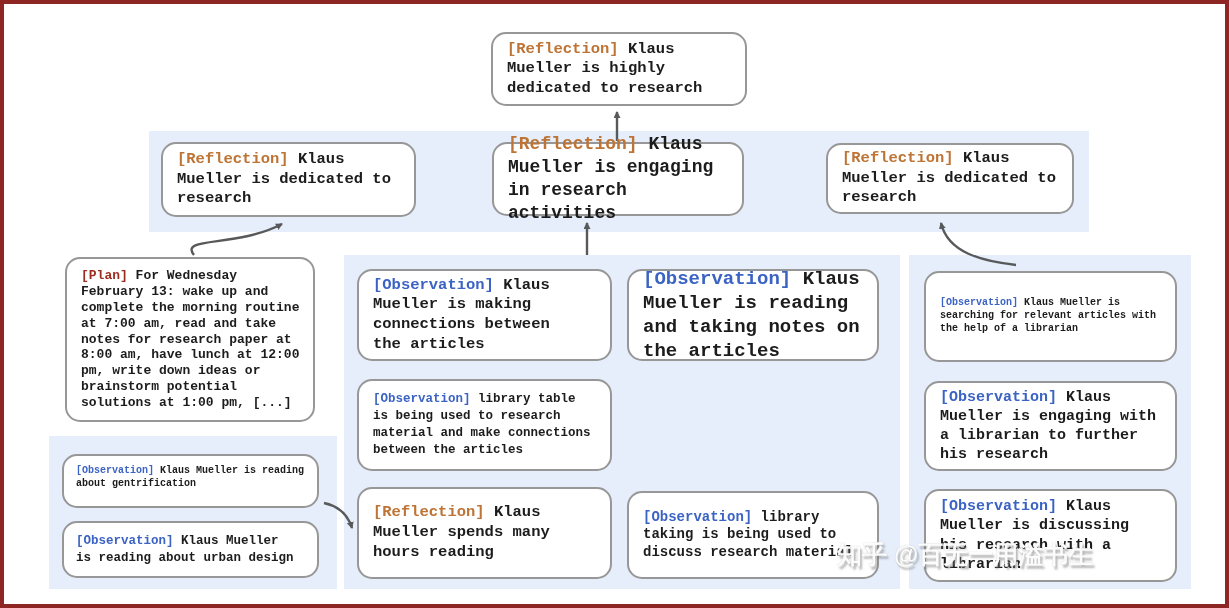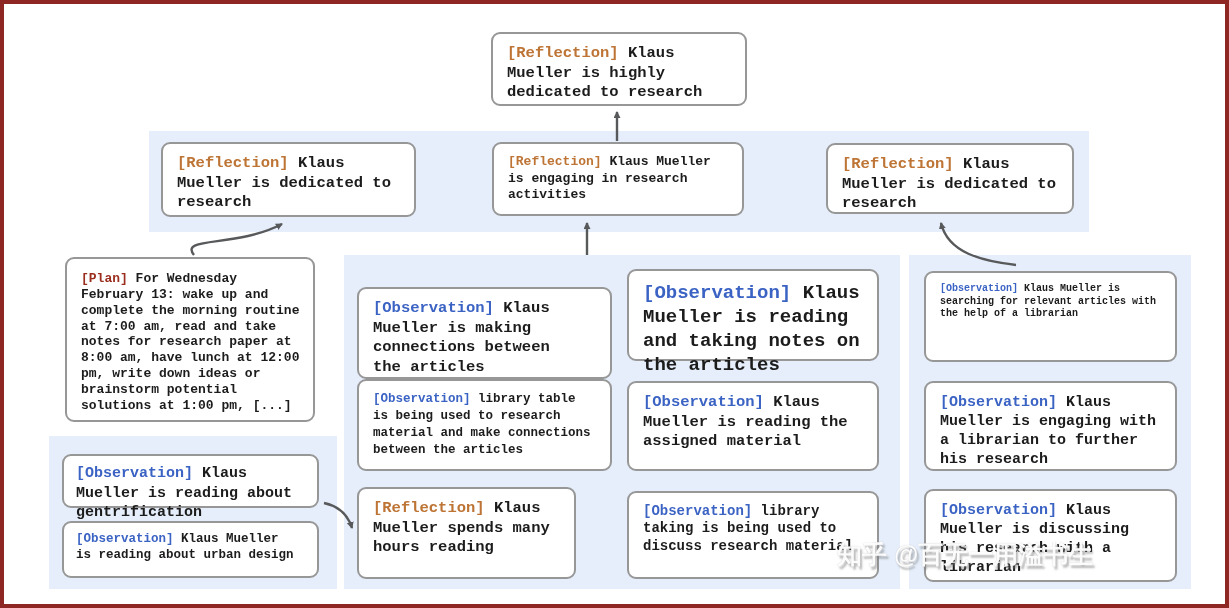--- a/index.html
+++ b/index.html
@@ -9,39 +9,39 @@
     font-family:"Liberation Mono","DejaVu Sans Mono",monospace; font-weight:bold;
   }
   .band { position:absolute; background:var(--band,#e5eefa); }
   .band-row2  { left:145px; top:127px; width:940px; height:101px; }
   .band-left  { left:45px;  top:432px; width:288px; height:153px; }
   .band-mid   { left:340px; top:251px; width:556px; height:334px; }
   .band-right { left:905px; top:251px; width:282px; height:334px; }
 
   .node {
     position:absolute; box-sizing:border-box; background:#ffffff;
-    border:2.5px solid var(--box-border,#979797); border-radius:9px;
+    border:2.5px solid var(--box-border,#979797); border-radius:15px;
     color:var(--text,#1c1c1c); line-height:1.27;
-    display:flex; align-items:flex-start; padding:10px 14px;
+    display:flex; align-items:center; padding:10px 14px;
   }
   .node .txt { width:100%; }
   .tag { margin-right:1ch; }
 
   .b-top { left:487px; top:28px;  width:256px; height:74px; font-size:15.5px; }
   .b-r2a { left:157px; top:138px; width:255px; height:75px; font-size:15.5px; }
-  .b-r2b { left:488px; top:138px; width:252px; height:74px; font-size:13px; }
+  .b-r2b { left:488px; top:138px; width:252px; height:74px; font-size:18px; }
   .b-r2c { left:822px; top:139px; width:248px; height:71px; font-size:15.5px; }
   .b-plan{ left:61px;  top:253px; width:250px; height:165px; font-size:13px; line-height:1.22; padding:12px 12px 12px 14px; }
-  .b-lo1 { left:58px;  top:450px; width:257px; height:54px; font-size:15px; line-height:1.3; padding:8px 10px 17px 12px; }
+  .b-lo1 { left:58px;  top:450px; width:257px; height:54px; font-size:10px; line-height:1.3; padding:8px 10px 17px 12px; }
   .b-lo2 { left:58px;  top:517px; width:257px; height:57px; font-size:12.5px; line-height:1.3; padding:8px 20px 8px 12px; }
-  .b-m1  { left:353px; top:265px; width:255px; height:92px; font-size:15.5px; padding-right:39px;margin-top:18px; }
+  .b-m1  { left:353px; top:265px; width:255px; height:92px; font-size:15.5px; padding-right:39px; }
   .b-m2  { left:623px; top:265px; width:252px; height:92px; font-size:19px; }
   .b-m3  { left:353px; top:375px; width:255px; height:92px; font-size:12.5px; line-height:1.36; padding-right:18px; }
   .b-m4  { left:623px; top:377px; width:252px; height:90px; font-size:15.5px; }
-  .b-m5  { left:353px; top:483px; width:219px; height:92px; font-size:15.5px; }
+  .b-m5  { left:353px; top:483px; width:255px; height:92px; font-size:15.5px; }
   .b-m6  { left:623px; top:487px; width:252px; height:88px; font-size:14px;  line-height:1.24; }
   .b-ro1 { left:920px; top:267px; width:253px; height:91px; font-size:10px; }
   .b-ro2 { left:920px; top:377px; width:253px; height:90px; font-size:15px; }
   .b-ro3 { left:920px; top:485px; width:253px; height:93px; font-size:15px; padding-right:18px; }
 
   .arrows { position:absolute; left:0; top:0; width:1229px; height:608px; pointer-events:none; }
   .arrow { fill:none; stroke:var(--arrow,#58595b); stroke-width:2.4; }
 
   .watermark {
     position:absolute; left:833px; top:534px; font-size:25px; font-weight:bold;
@@ -126,25 +126,20 @@
     <span class="tag" style="color: rgb(59, 99, 196);">[Observation]</span><span>Klaus Mueller is reading and taking notes on the articles</span>
   </div>
     </div>
 
   <div class="node b-m3">
       <div class="txt">
     <span class="tag" style="color: rgb(59, 99, 196);">[Observation]</span><span>library table is being used to research material and make connections between the articles</span>
   </div>
     </div>
 
-  <div class="node b-m4">
-      <div class="txt">
-    <span class="tag" style="color: rgb(59, 99, 196);">[Observation]</span><span>Klaus Mueller is reading the assigned material</span>
-  </div>
-    </div>
 
   <div class="node b-m5">
       <div class="txt">
     <span class="tag" style="color: rgb(189, 116, 52);">[Reflection]</span><span>Klaus Mueller spends many hours reading</span>
   </div>
     </div>
 
   <div class="node b-m6">
       <div class="txt">
     <span class="tag" style="color: rgb(59, 99, 196);">[Observation]</span><span>library taking is being used to discuss research material</span>

